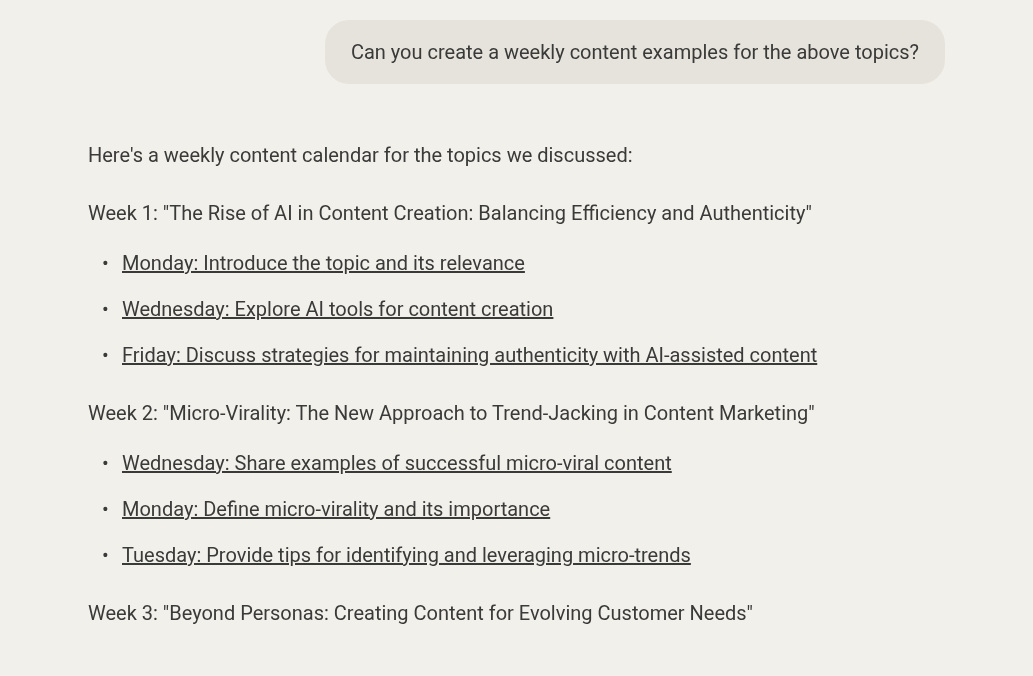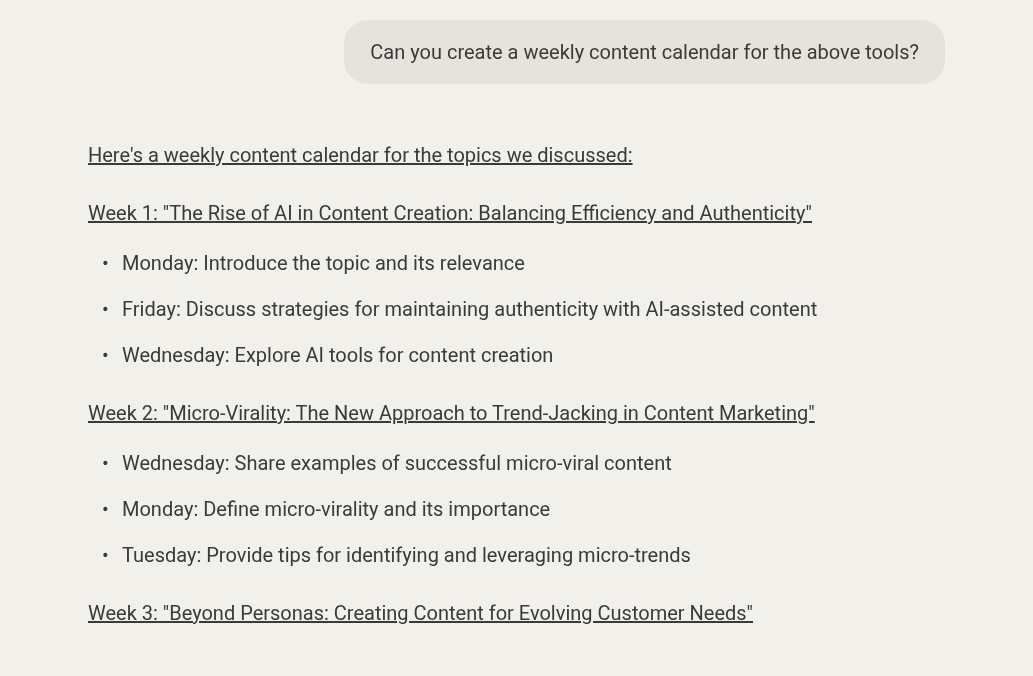--- a/index.html
+++ b/index.html
@@ -32,61 +32,61 @@
       max-width: 720px;
       color: #3a3a38;
     }
     .assistant-message {
       font-size: 20px;
       line-height: 1.5;
       color: #3a3a38;
     }
     .assistant-message p {
       margin-bottom: 28px;
-      text-decoration: underline;
     }
     .assistant-message p.week-heading {
       margin-bottom: 20px;
       margin-top: 28px;
     }
     .assistant-message ul {
       list-style: none;
       padding-left: 34px;
       margin-bottom: 28px;
     }
     .assistant-message ul li {
       position: relative;
       margin-bottom: 16px;
       line-height: 1.5;
+      text-decoration: underline;
     }
     .assistant-message ul li::before {
       content: "•";
       position: absolute;
       left: -20px;
       top: 0;
       color: #3a3a38;
       font-size: 20px;
     }
   </style>
 </head>
 <body>
 
 <div class="chat-container">
   <div class="user-message-row">
-    <div class="user-message">Can you create a weekly content calendar for the above tools?</div>
+    <div class="user-message">Can you create a weekly content examples for the above topics?</div>
   </div>
 
   <div class="assistant-message">
     <p>Here's a weekly content calendar for the topics we discussed:</p>
 
     <p class="week-heading">Week 1: "The Rise of AI in Content Creation: Balancing Efficiency and Authenticity"</p>
     <ul>
       <li>Monday: Introduce the topic and its relevance</li>
+      <li>Wednesday: Explore AI tools for content creation</li>
       <li>Friday: Discuss strategies for maintaining authenticity with AI-assisted content</li>
-      <li>Wednesday: Explore AI tools for content creation</li>
     </ul>
 
     <p class="week-heading">Week 2: "Micro-Virality: The New Approach to Trend-Jacking in Content Marketing"</p>
     <ul>
       <li>Wednesday: Share examples of successful micro-viral content</li>
       <li>Monday: Define micro-virality and its importance</li>
       <li>Tuesday: Provide tips for identifying and leveraging micro-trends</li>
     </ul>
 
     <p class="week-heading">Week 3: "Beyond Personas: Creating Content for Evolving Customer Needs"</p>

